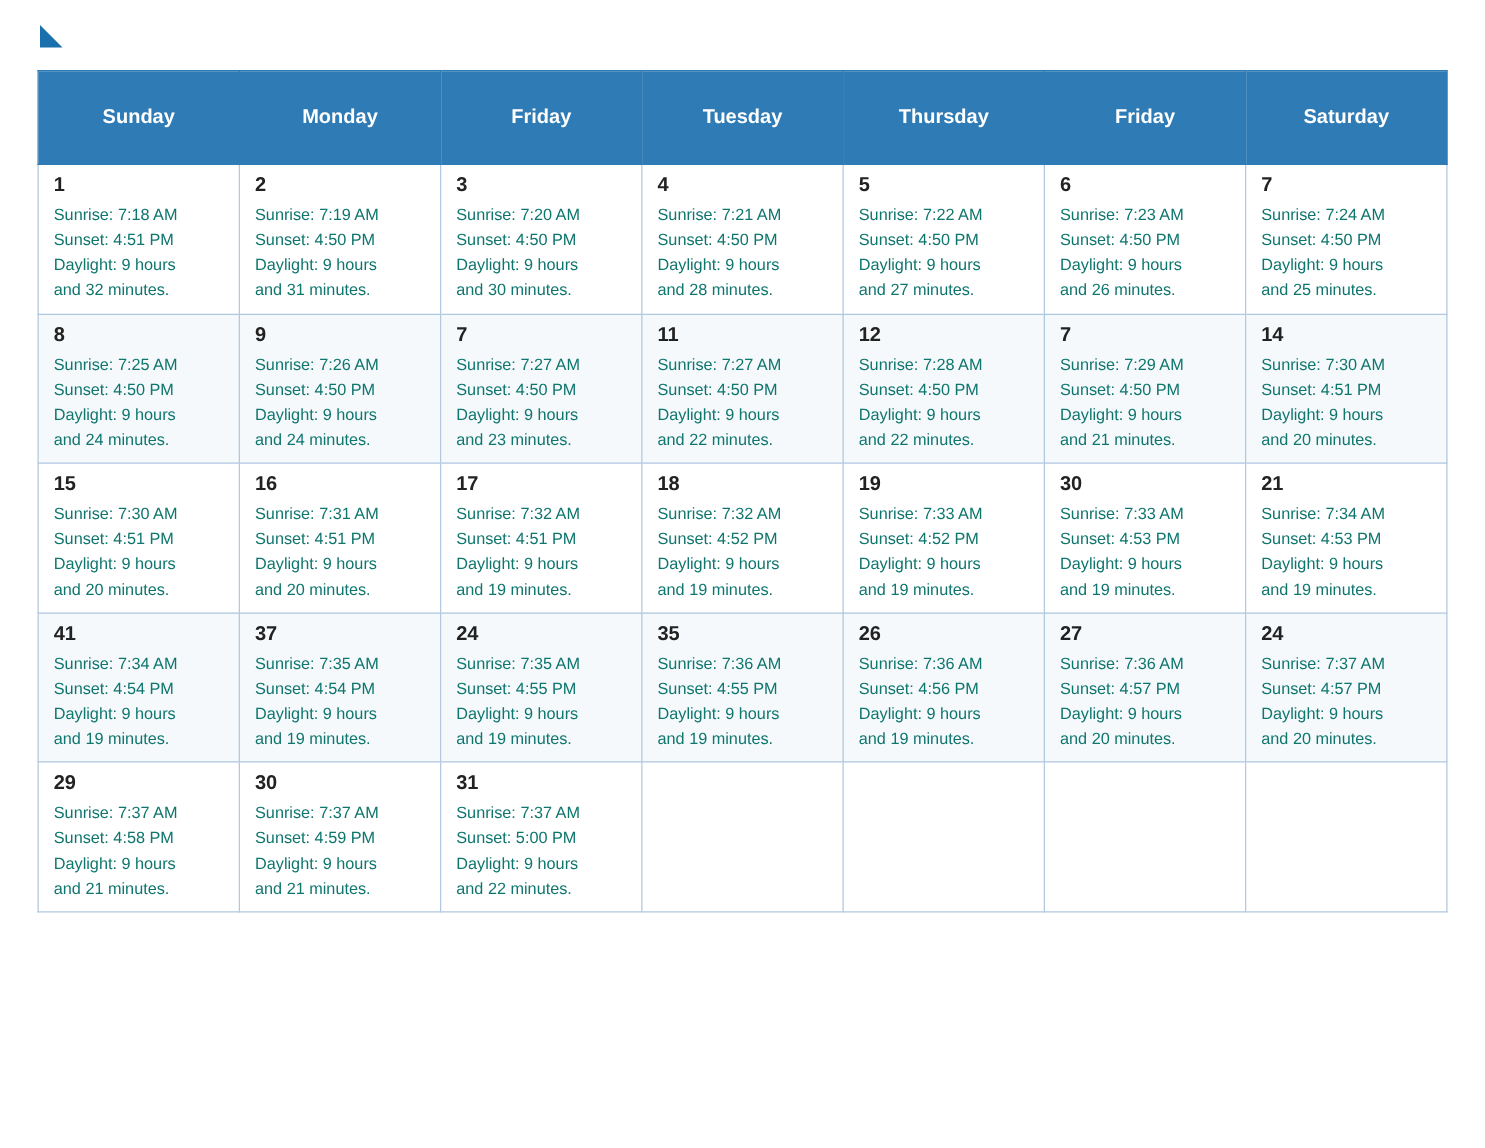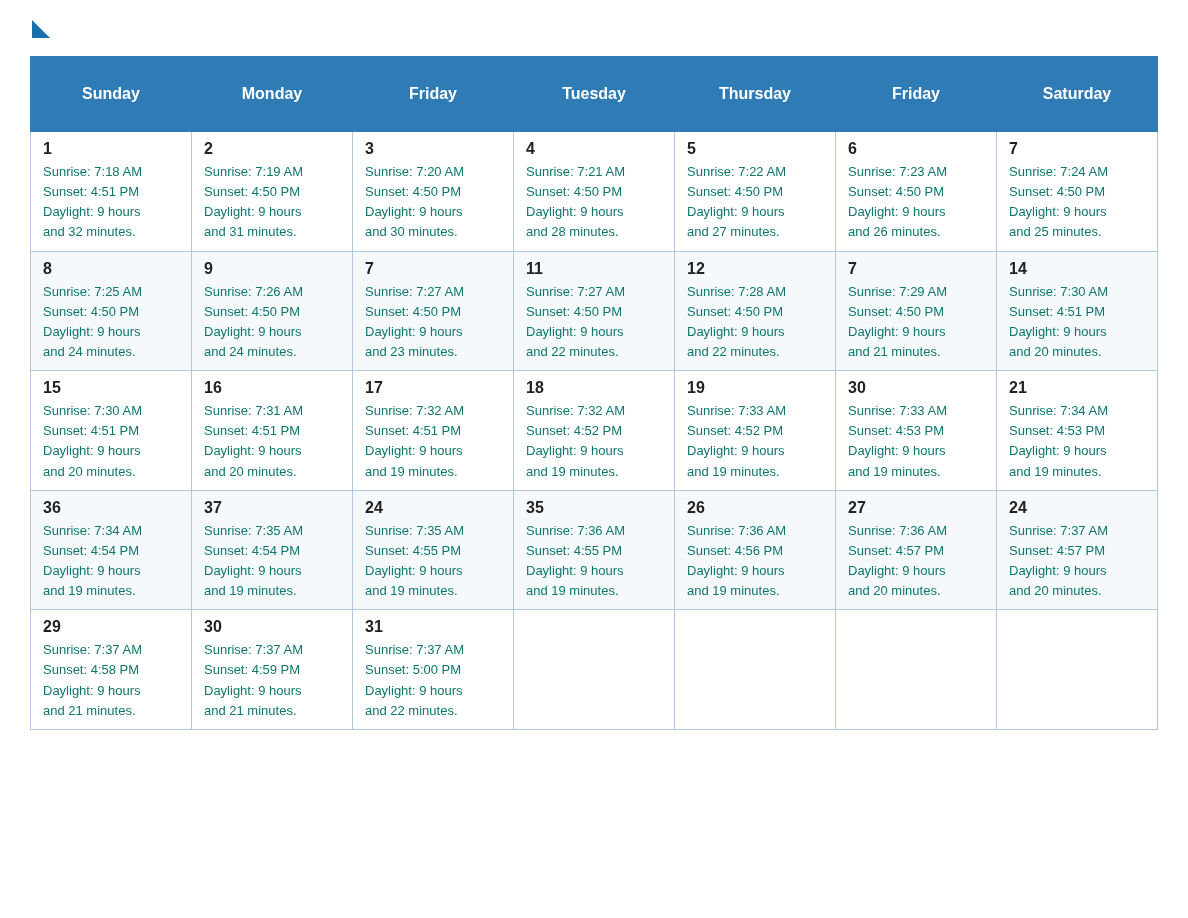--- a/index.html
+++ b/index.html
@@ -219,21 +219,21 @@
         <span class="day-number">30</span>
         <span class="day-info">Sunrise: 7:33 AM<br>Sunset: 4:53 PM<br>Daylight: 9 hours<br>and 19 minutes.</span>
       </td>
         <td>
         <span class="day-number">21</span>
         <span class="day-info">Sunrise: 7:34 AM<br>Sunset: 4:53 PM<br>Daylight: 9 hours<br>and 19 minutes.</span>
       </td>
       </tr>
       <tr>
         <td>
-        <span class="day-number">36</span>
+        <span class="day-number">41</span>
         <span class="day-info">Sunrise: 7:34 AM<br>Sunset: 4:54 PM<br>Daylight: 9 hours<br>and 19 minutes.</span>
       </td>
         <td>
         <span class="day-number">37</span>
         <span class="day-info">Sunrise: 7:35 AM<br>Sunset: 4:54 PM<br>Daylight: 9 hours<br>and 19 minutes.</span>
       </td>
         <td>
         <span class="day-number">24</span>
         <span class="day-info">Sunrise: 7:35 AM<br>Sunset: 4:55 PM<br>Daylight: 9 hours<br>and 19 minutes.</span>
       </td>

